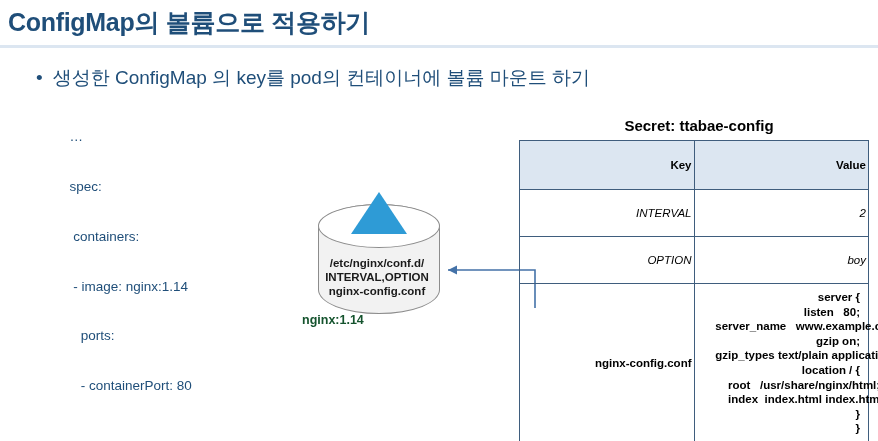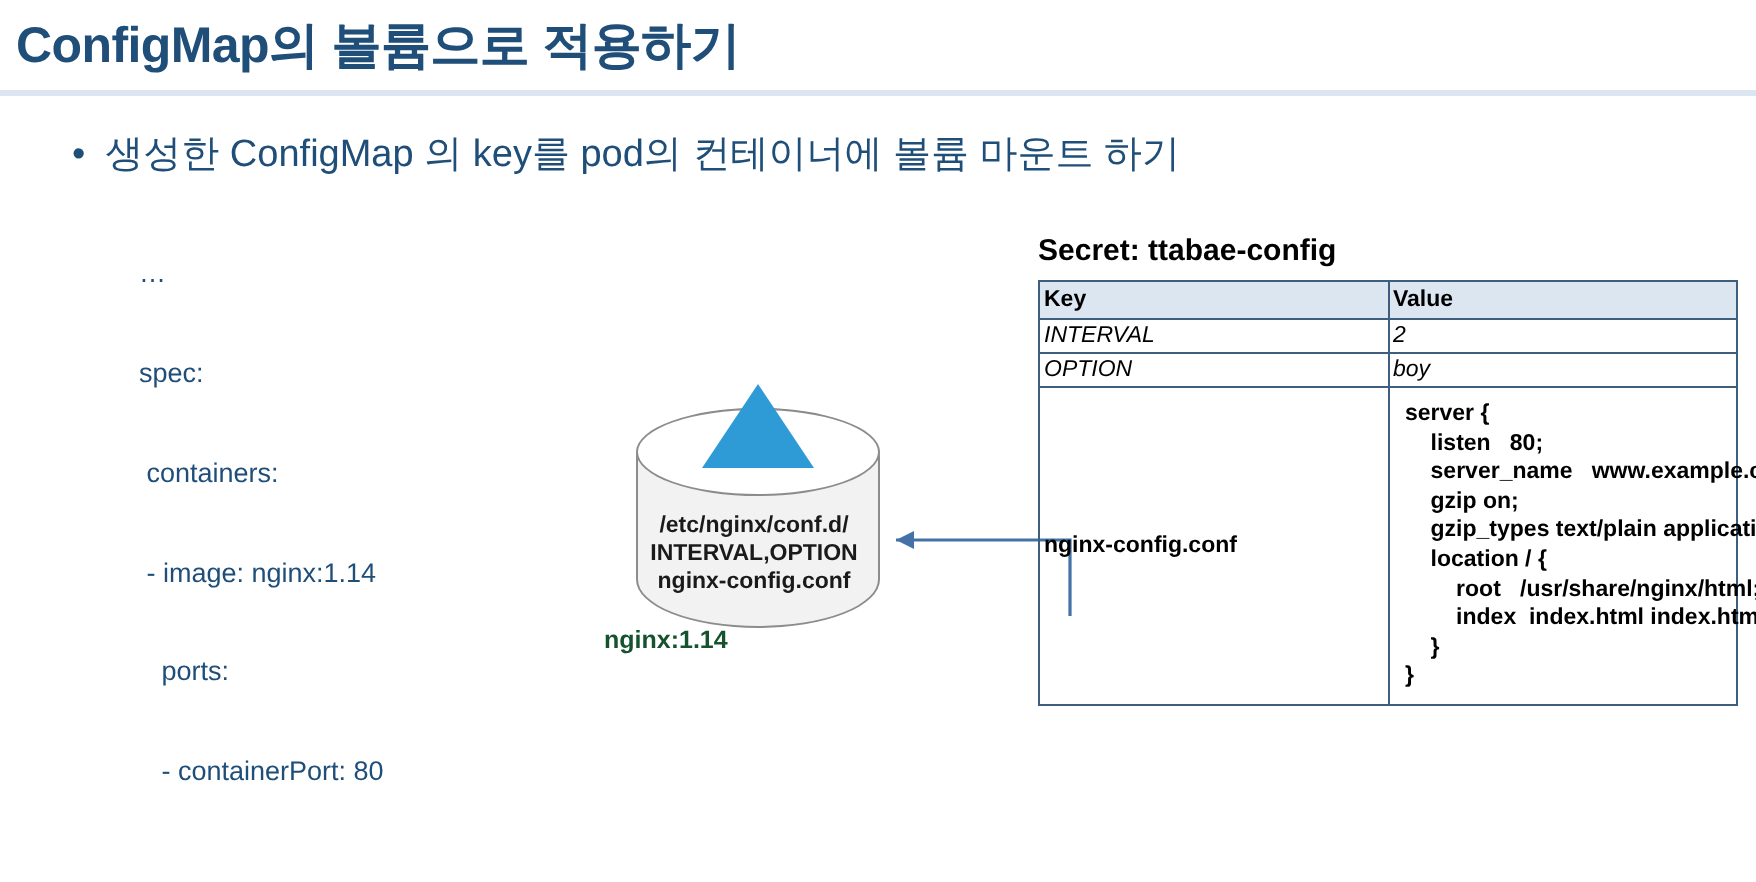--- a/index.html
+++ b/index.html
@@ -136,40 +136,40 @@
     width: 110px;
     height: 50px;
   }
 
   
   #secret-title {
     position: absolute;
     left: 519px;
     top: 117px;
     width: 360px;
-    text-align: left;
+    text-align: center;
     font-size: 15px;
     font-weight: bold;
     color: #000000;
   }
   #secret-table {
     position: absolute;
     left: 519px;
     top: 140px;
     width: 350px;
     border-collapse: collapse;
     table-layout: fixed;
   }
   #secret-table th,
   #secret-table td {
     border: 1px solid #3f5d7d;
     font-size: 11.5px;
     color: #000000;
-    text-align: left;
-    padding: 1px 2px;
+    text-align: right;
+    padding: 16px 2px;
   }
   #secret-table th {
     background: #dce6f1;
     font-weight: bold;
     height: 16px;
   }
   #secret-table td.row-label {
     height: 14px;
     font-style: italic;
   }

